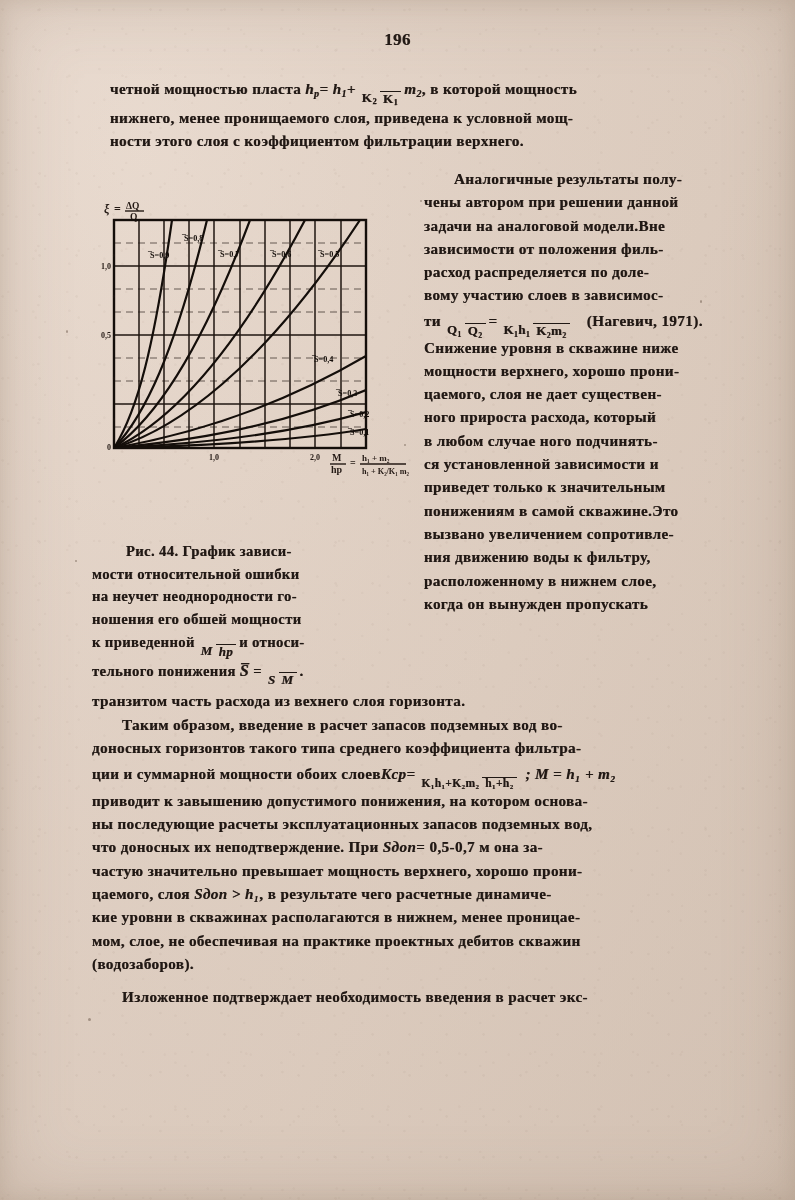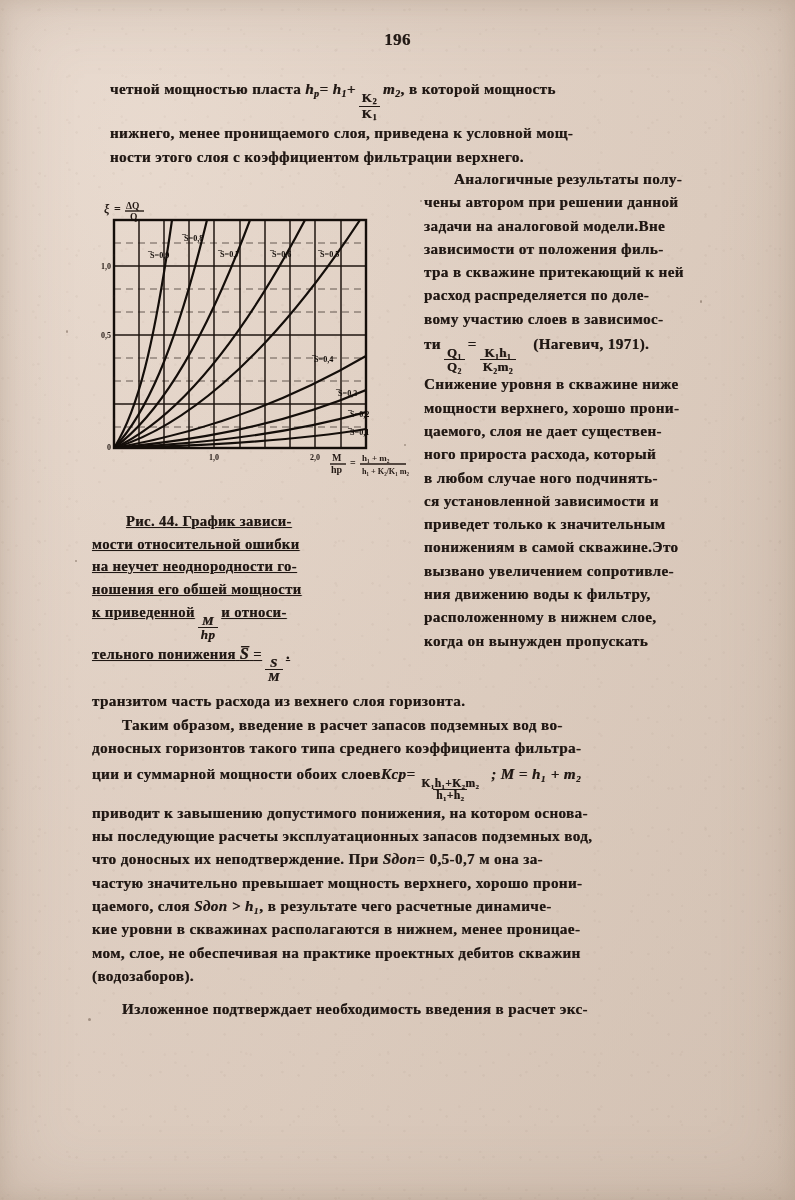--- a/index.html
+++ b/index.html
@@ -58,29 +58,29 @@
   .ind{display:inline-block;width:30px;}
 
   
   #top-para{left:110px;top:78px;width:640px;}
 
   
   #right-col{left:424px;top:168px;width:320px;text-align:justify;}
   #right-col .line{text-align:justify;}
 
   
-  #figure-caption{left:92px;top:510px;width:310px;font-size:14.6px;line-height:22.6px;text-decoration:underline;}
+  #figure-caption{left:92px;top:540px;width:310px;font-size:14.6px;line-height:22.6px;}
 
   
   #mid-para{left:92px;top:690px;width:650px;}
   #body-para{left:92px;top:714px;width:652px;}
 
   
   .frac{
-    display:inline-flex;flex-direction:column;align-items:center;
+    display:inline-flex;flex-direction:row;align-items:center;
     vertical-align:-0.55em;margin:0 3px;line-height:1;justify-content:center;
   }
   .frac .num{font-size:13px;padding:0 3px;}
   .frac .den{font-size:13px;padding:0 3px;border-top:1.7px solid #201814;}
   .frac.sm .num,.frac.sm .den{font-size:11.5px;}
   .mathit{font-style:italic;font-weight:700;}
   sub{font-size:.66em;vertical-align:-.28em;font-weight:700;}
 
   
   #figure{position:absolute;left:92px;top:196px;width:320px;height:300px;}
@@ -210,21 +210,20 @@
         <text x="34" y="22" font-family="Liberation Serif, serif" font-size="8.2" font-weight="bold" fill="#241a15">h₁ + K₂/K₁ m₂</text>
       </g>
     </svg>
   </div>
 
   <div id="right-col" class="tw para">
     <div class="line"><span class="ind"></span><span>Аналогичные результаты полу-</span></div>
     <div class="line">чены автором при решении данной</div>
     <div class="line">задачи на аналоговой модели.Вне</div>
     <div class="line">зависимости от положения филь-</div>
-    <div class="line">тра в скважине притекающий к ней</div>
     <div class="line">расход распределяется по доле-</div>
     <div class="line">вому участию слоев в зависимос-</div>
 
     <div class="line" style="line-height:26px">
       <span>ти</span><span class="frac">
           <span class="num">Q₁</span>
           <span class="den">Q₂</span>
         </span><span>=</span><span class="frac">
           <span class="num">K₁h₁</span>
           <span class="den">K₂m₂</span>

